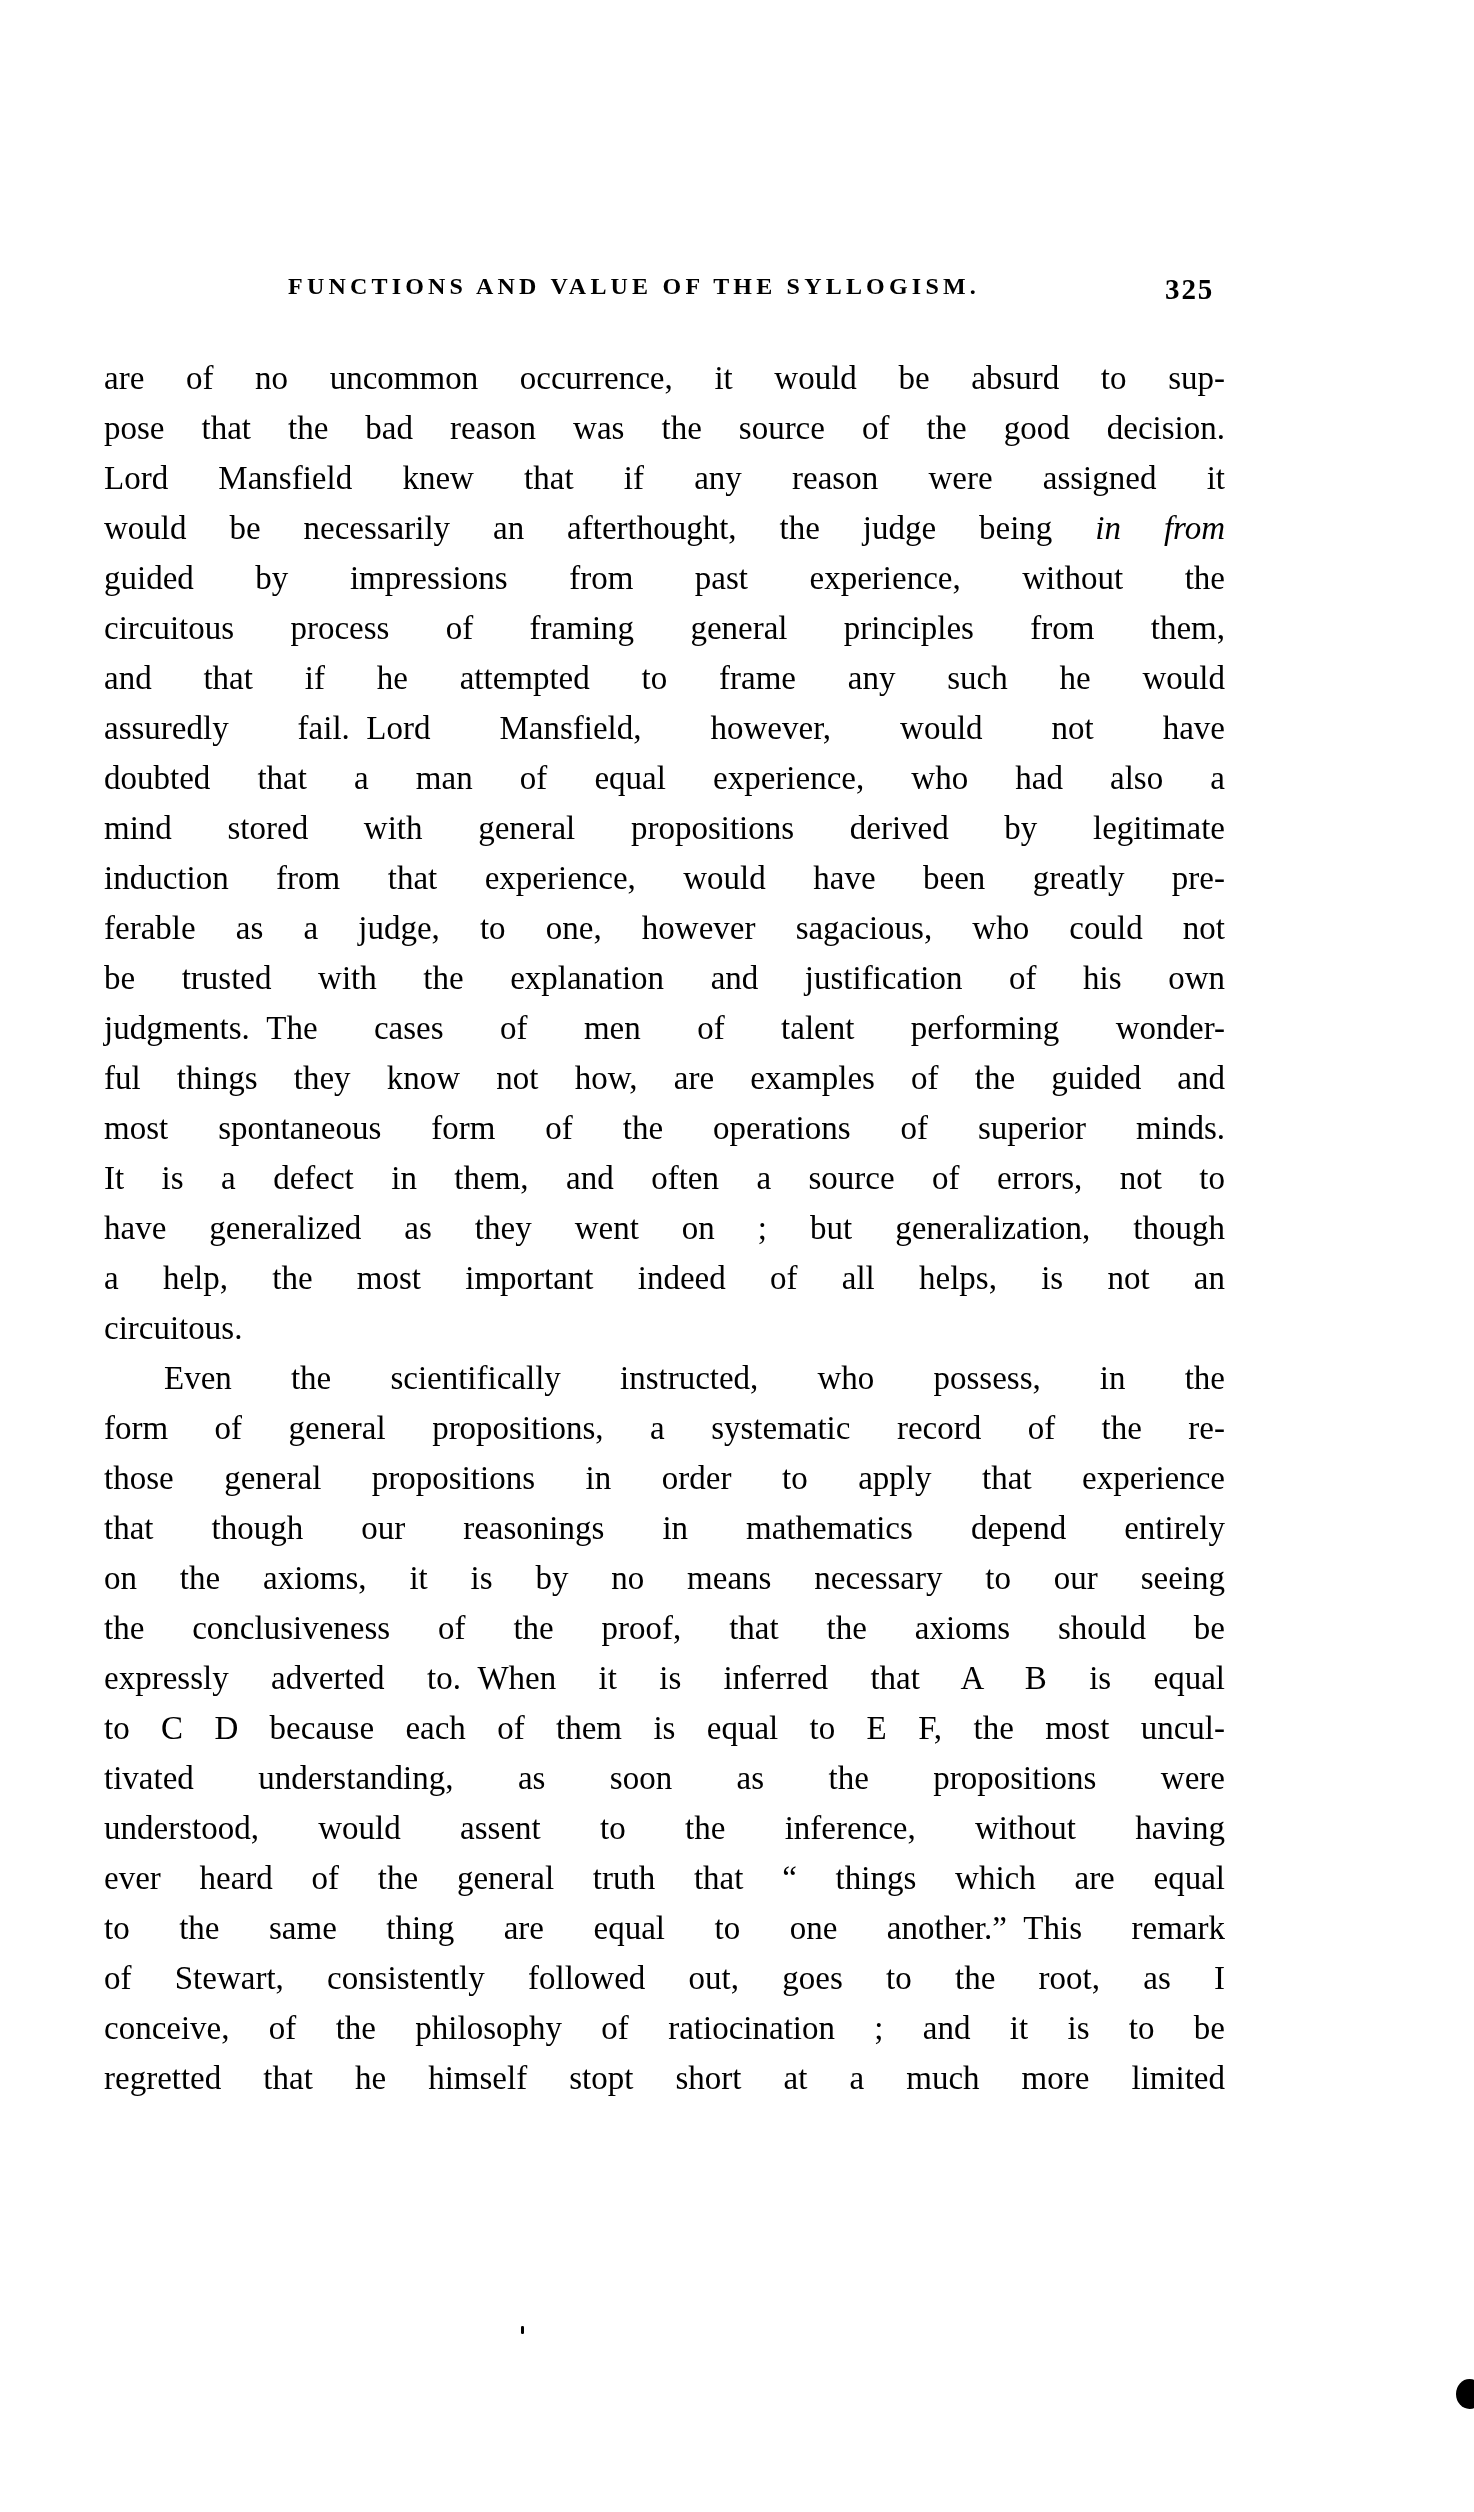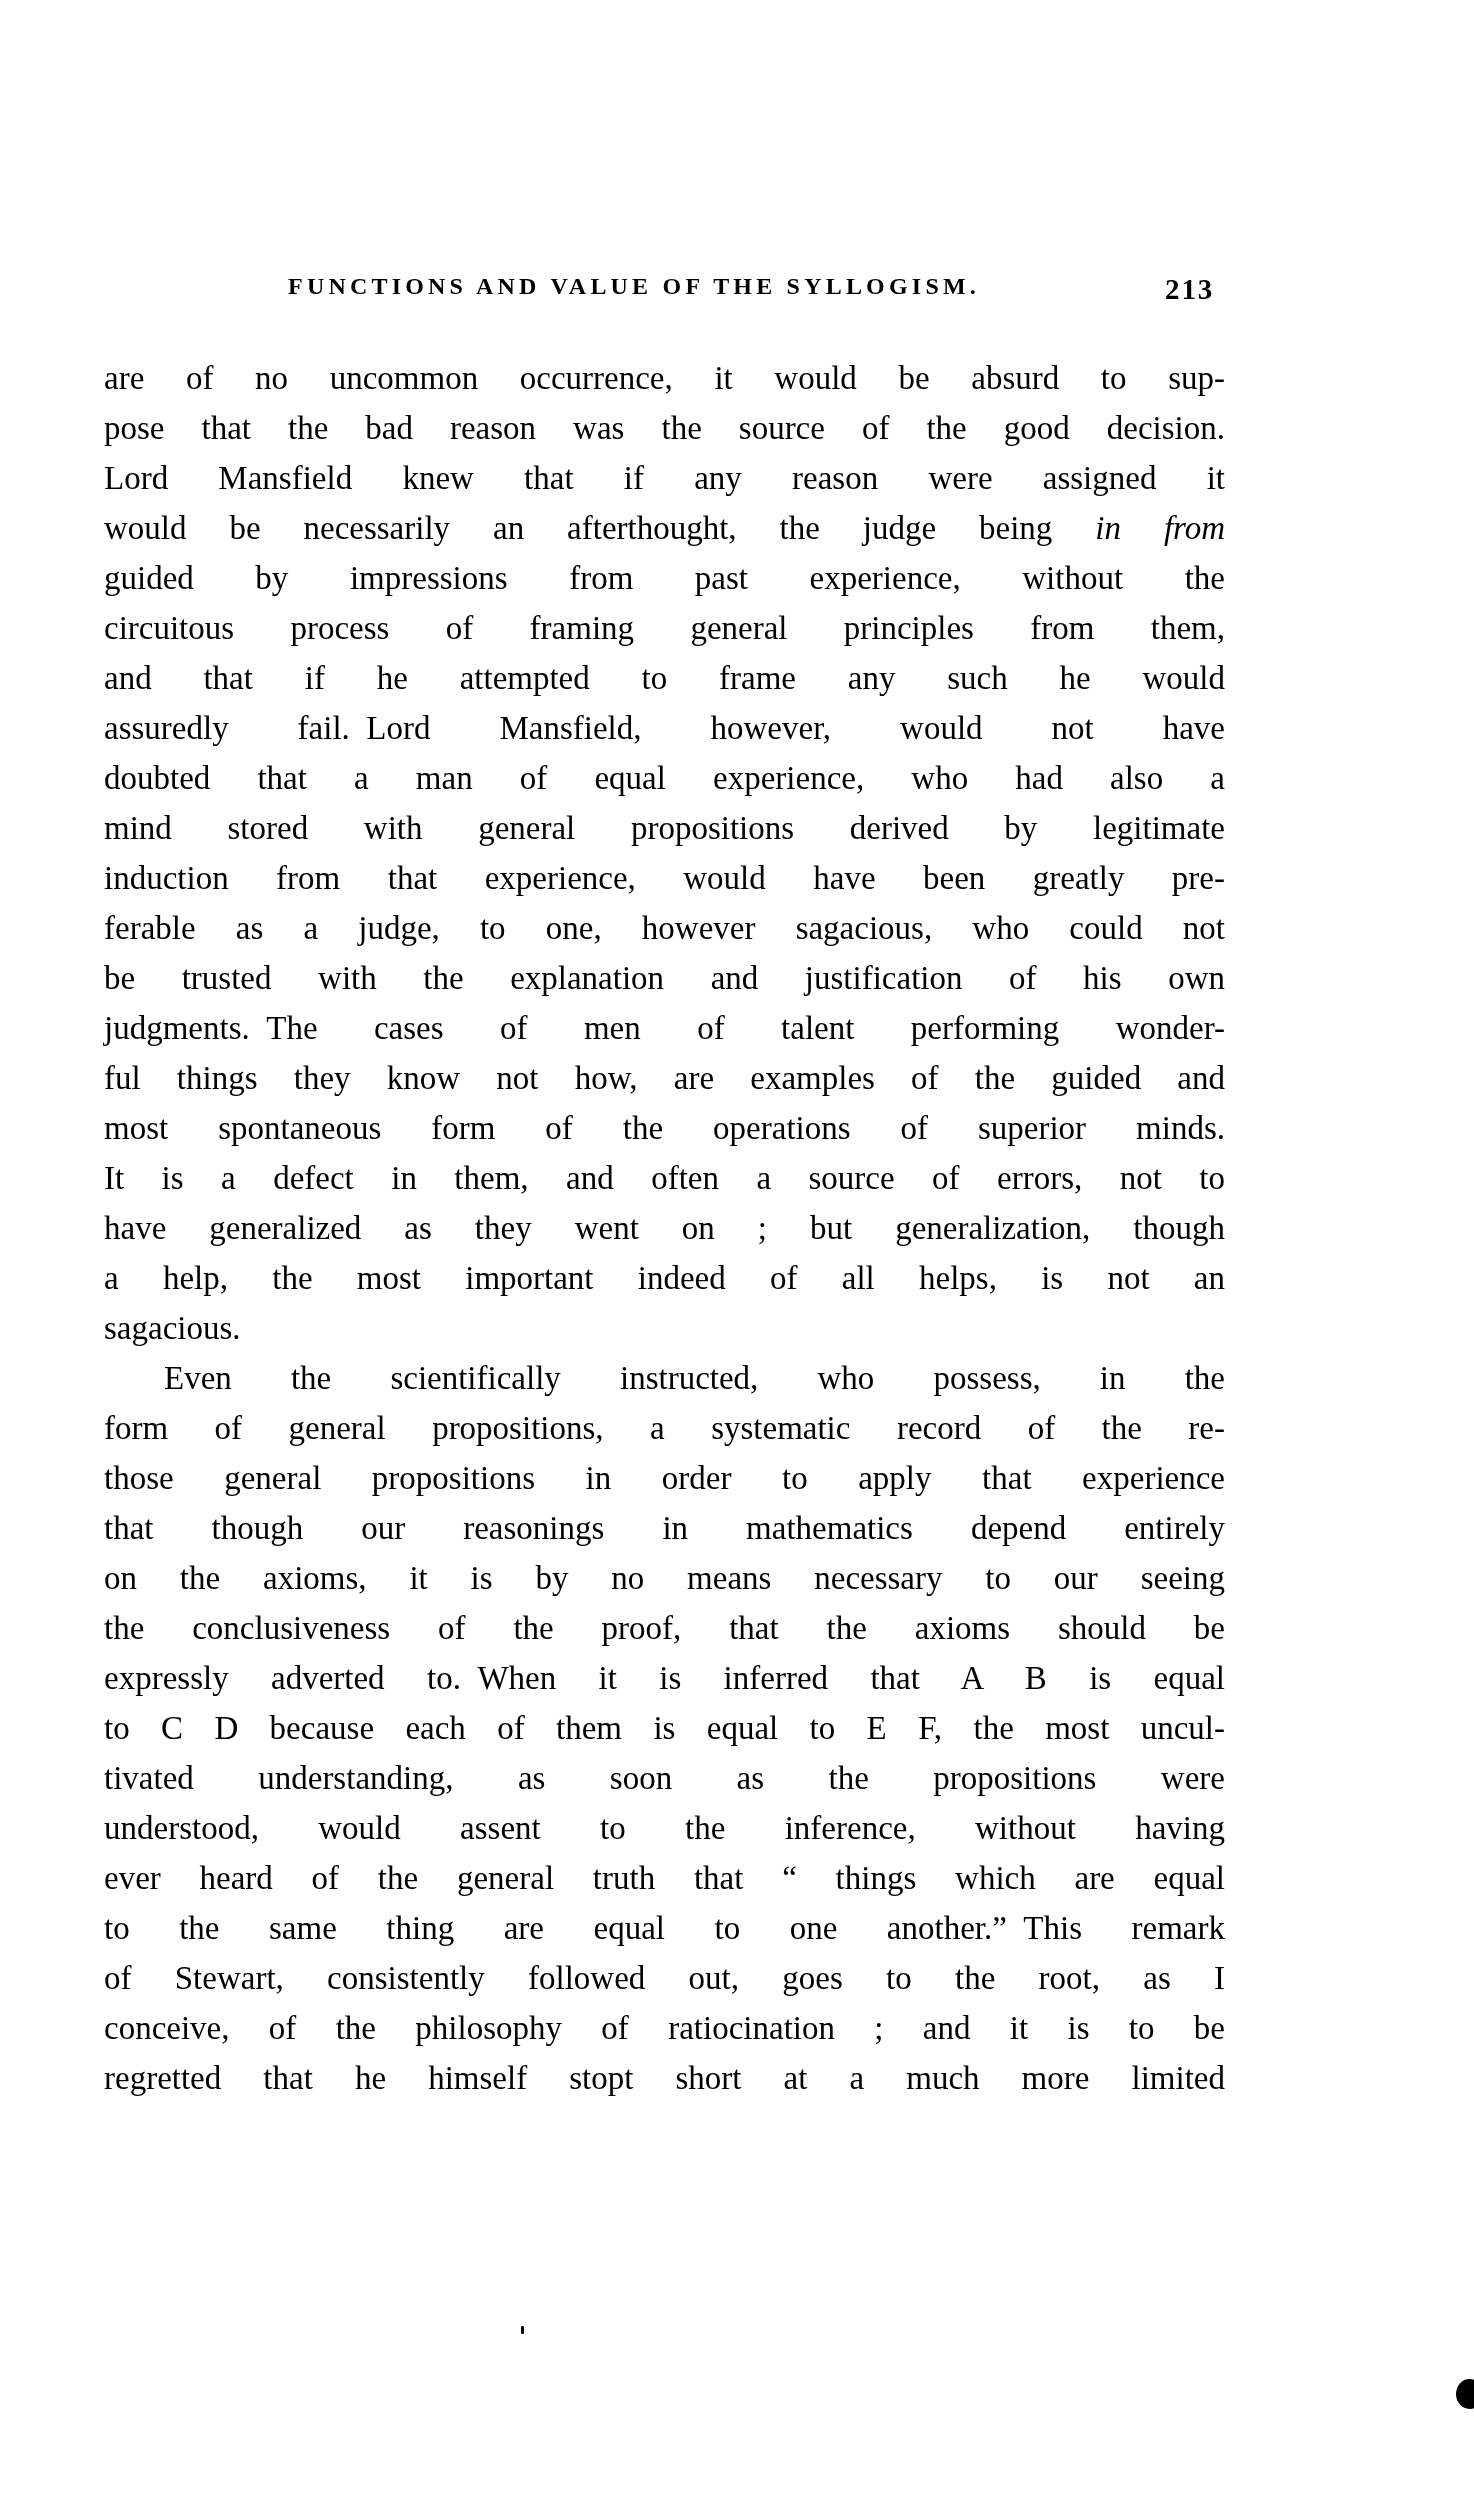--- a/index.html
+++ b/index.html
@@ -54,21 +54,21 @@
     background: #000000; border-radius: 1.2px;
   }
 </style>
 </head>
 <body>
 
 <div class="page">
 
   <div class="running-head">
     <div class="running-title">FUNCTIONS AND VALUE OF THE SYLLOGISM.</div>
-    <div class="page-number">213</div>
+    <div class="page-number">325</div>
   </div>
 
   <div class="text-block">
 
     <div class="para">
       <div class="line">are of no uncommon occurrence, it would be absurd to sup-</div>
       <div class="line">pose that the bad reason was the source of the good decision.</div>
       <div class="line">Lord Mansfield knew that if any reason were assigned it</div>
       <div class="line"><span>would be necessarily an afterthought, the judge being </span><span class="em">in from</span></div>
       <div class="line">guided by impressions from past experience, without the</div>
@@ -79,21 +79,21 @@
       <div class="line">mind stored with general propositions derived by legitimate</div>
       <div class="line">induction from that experience, would have been greatly pre-</div>
       <div class="line">ferable as a judge, to one, however sagacious, who could not</div>
       <div class="line">be trusted with the explanation and justification of his own</div>
       <div class="line">judgments. The cases of men of talent performing wonder-</div>
       <div class="line">ful things they know not how, are examples of the guided and</div>
       <div class="line">most spontaneous form of the operations of superior minds.</div>
       <div class="line">It is a defect in them, and often a source of errors, not to</div>
       <div class="line">have generalized as they went on ; but generalization, though</div>
       <div class="line">a help, the most important indeed of all helps, is not an</div>
-      <div class="line flush-left">sagacious.</div>
+      <div class="line flush-left">circuitous.</div>
     </div>
 
     <div class="para">
       <div class="line indent">Even the scientifically instructed, who possess, in the</div>
       <div class="line">form of general propositions, a systematic record of the re-</div>
       <div class="line">those general propositions in order to apply that experience</div>
       <div class="line">that though our reasonings in mathematics depend entirely</div>
       <div class="line">on the axioms, it is by no means necessary to our seeing</div>
       <div class="line">the conclusiveness of the proof, that the axioms should be</div>
       <div class="line">expressly adverted to. When it is inferred that A B is equal</div>

